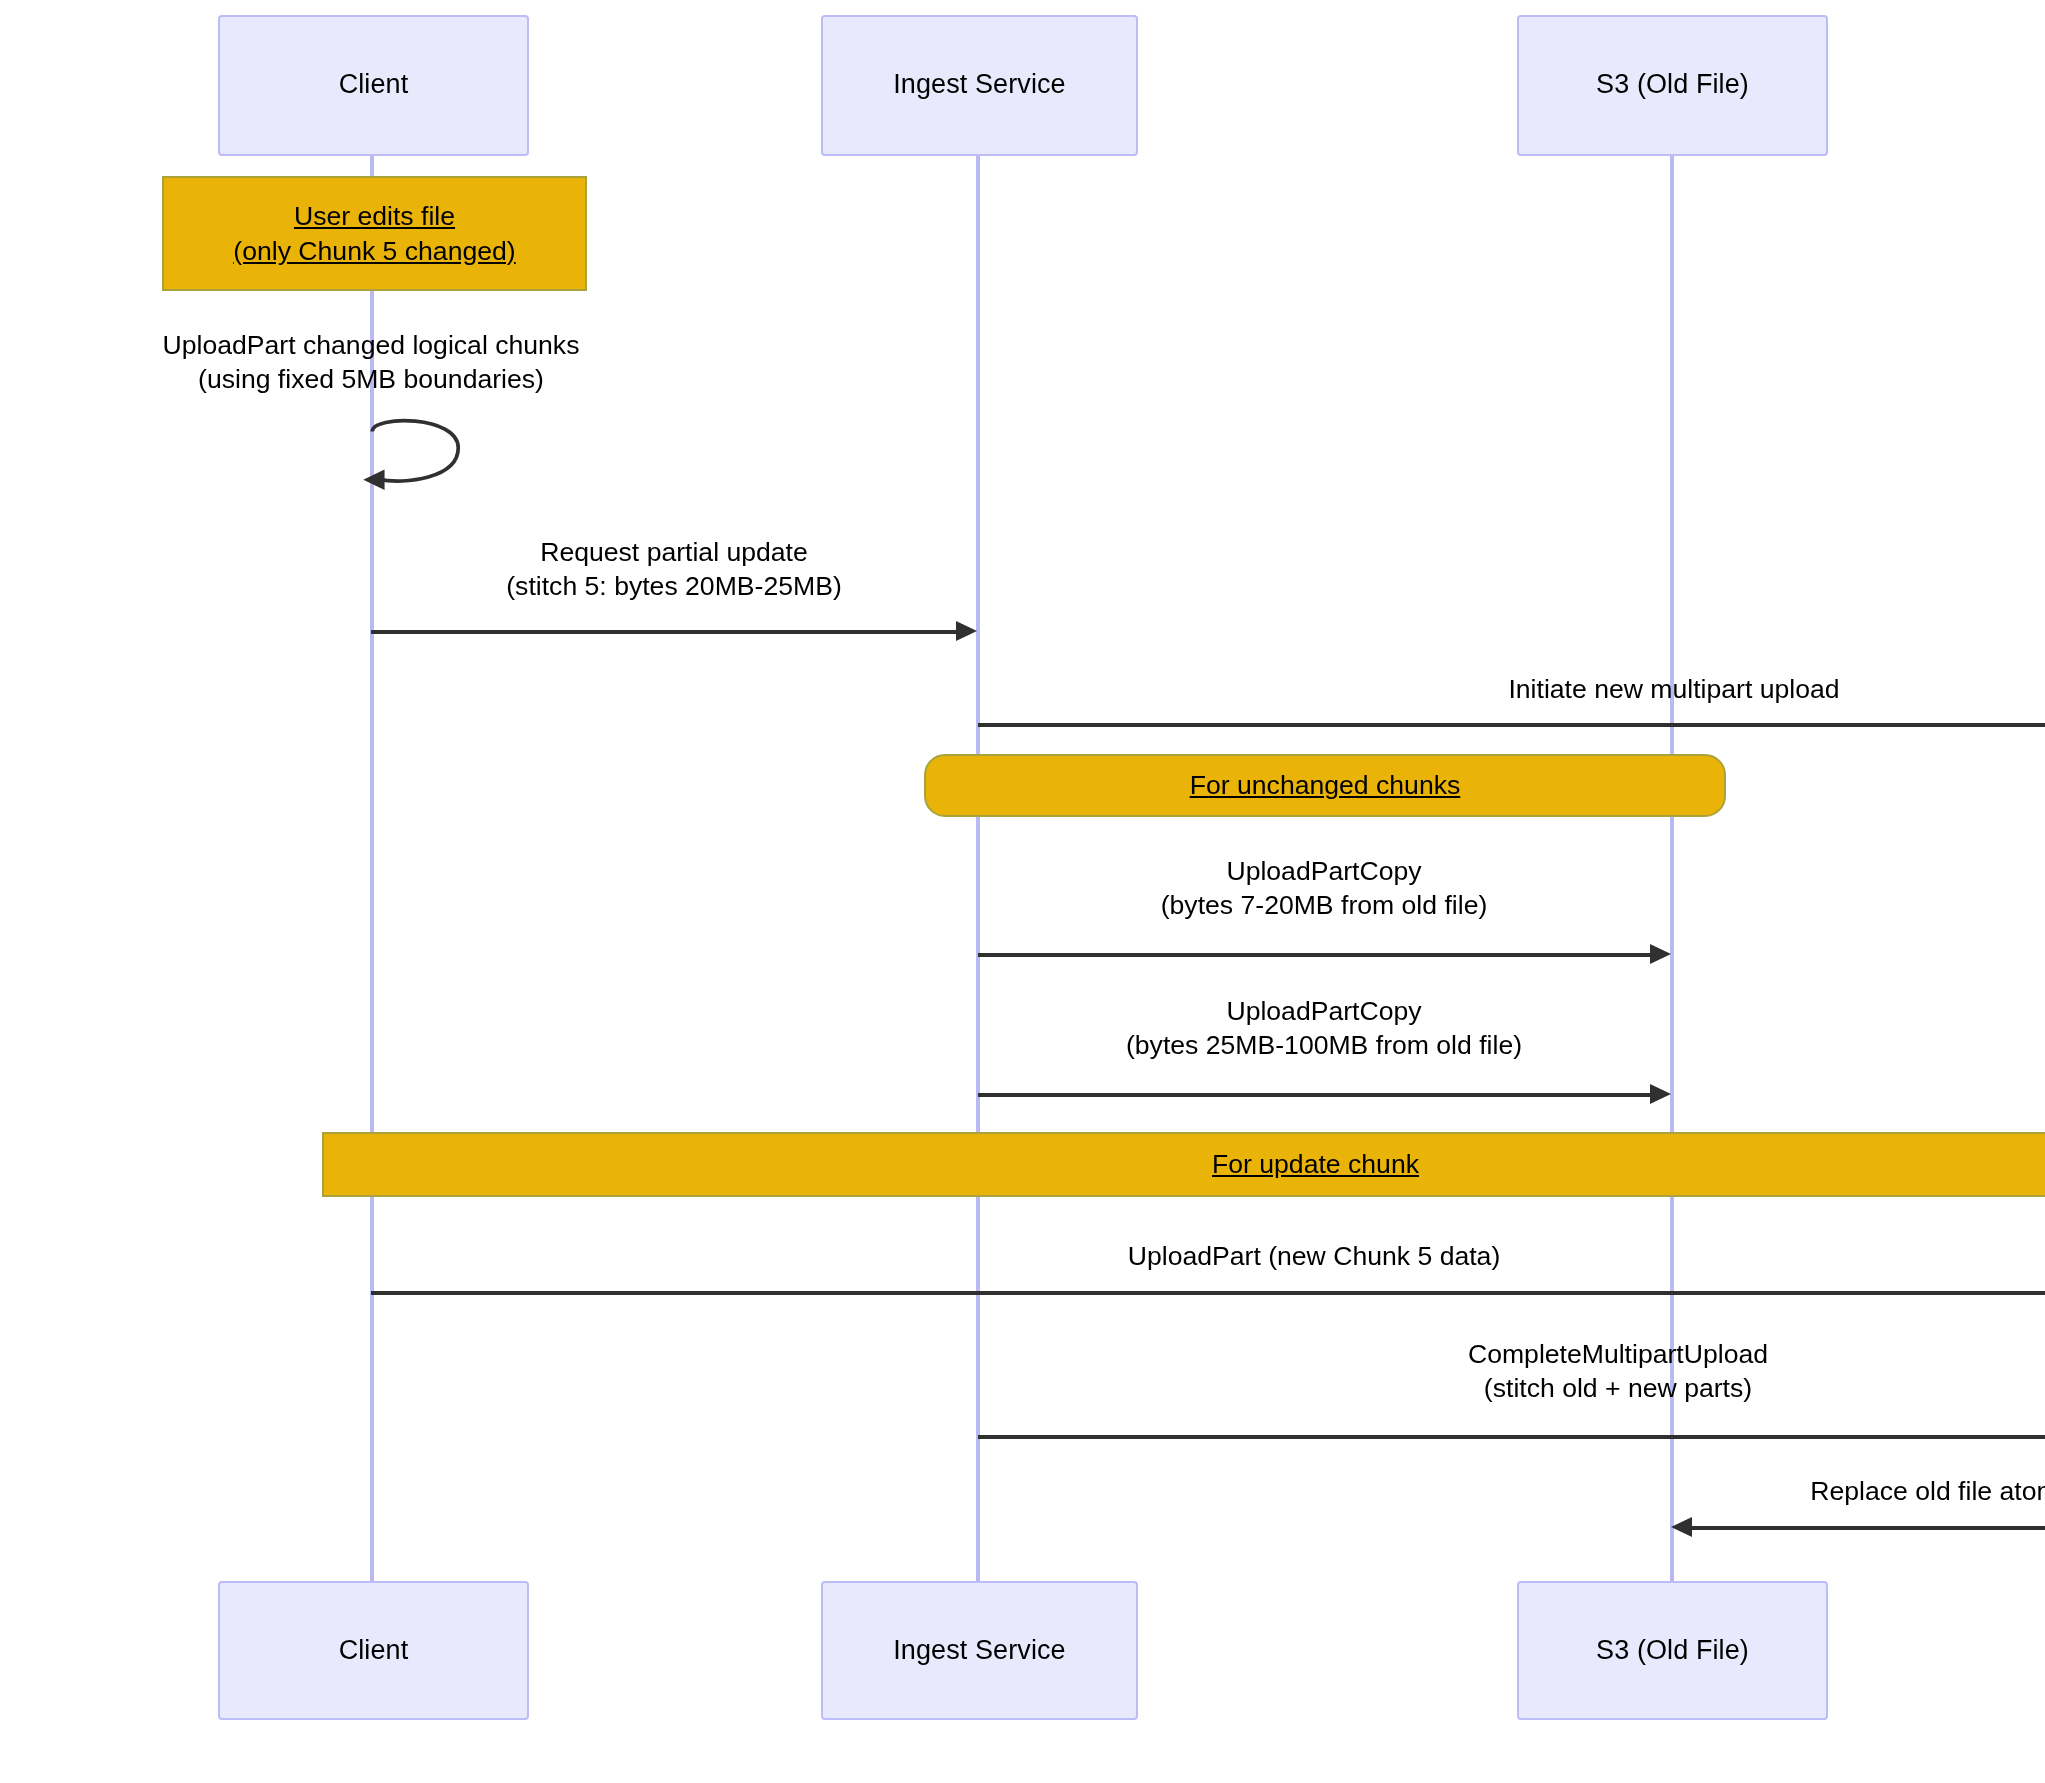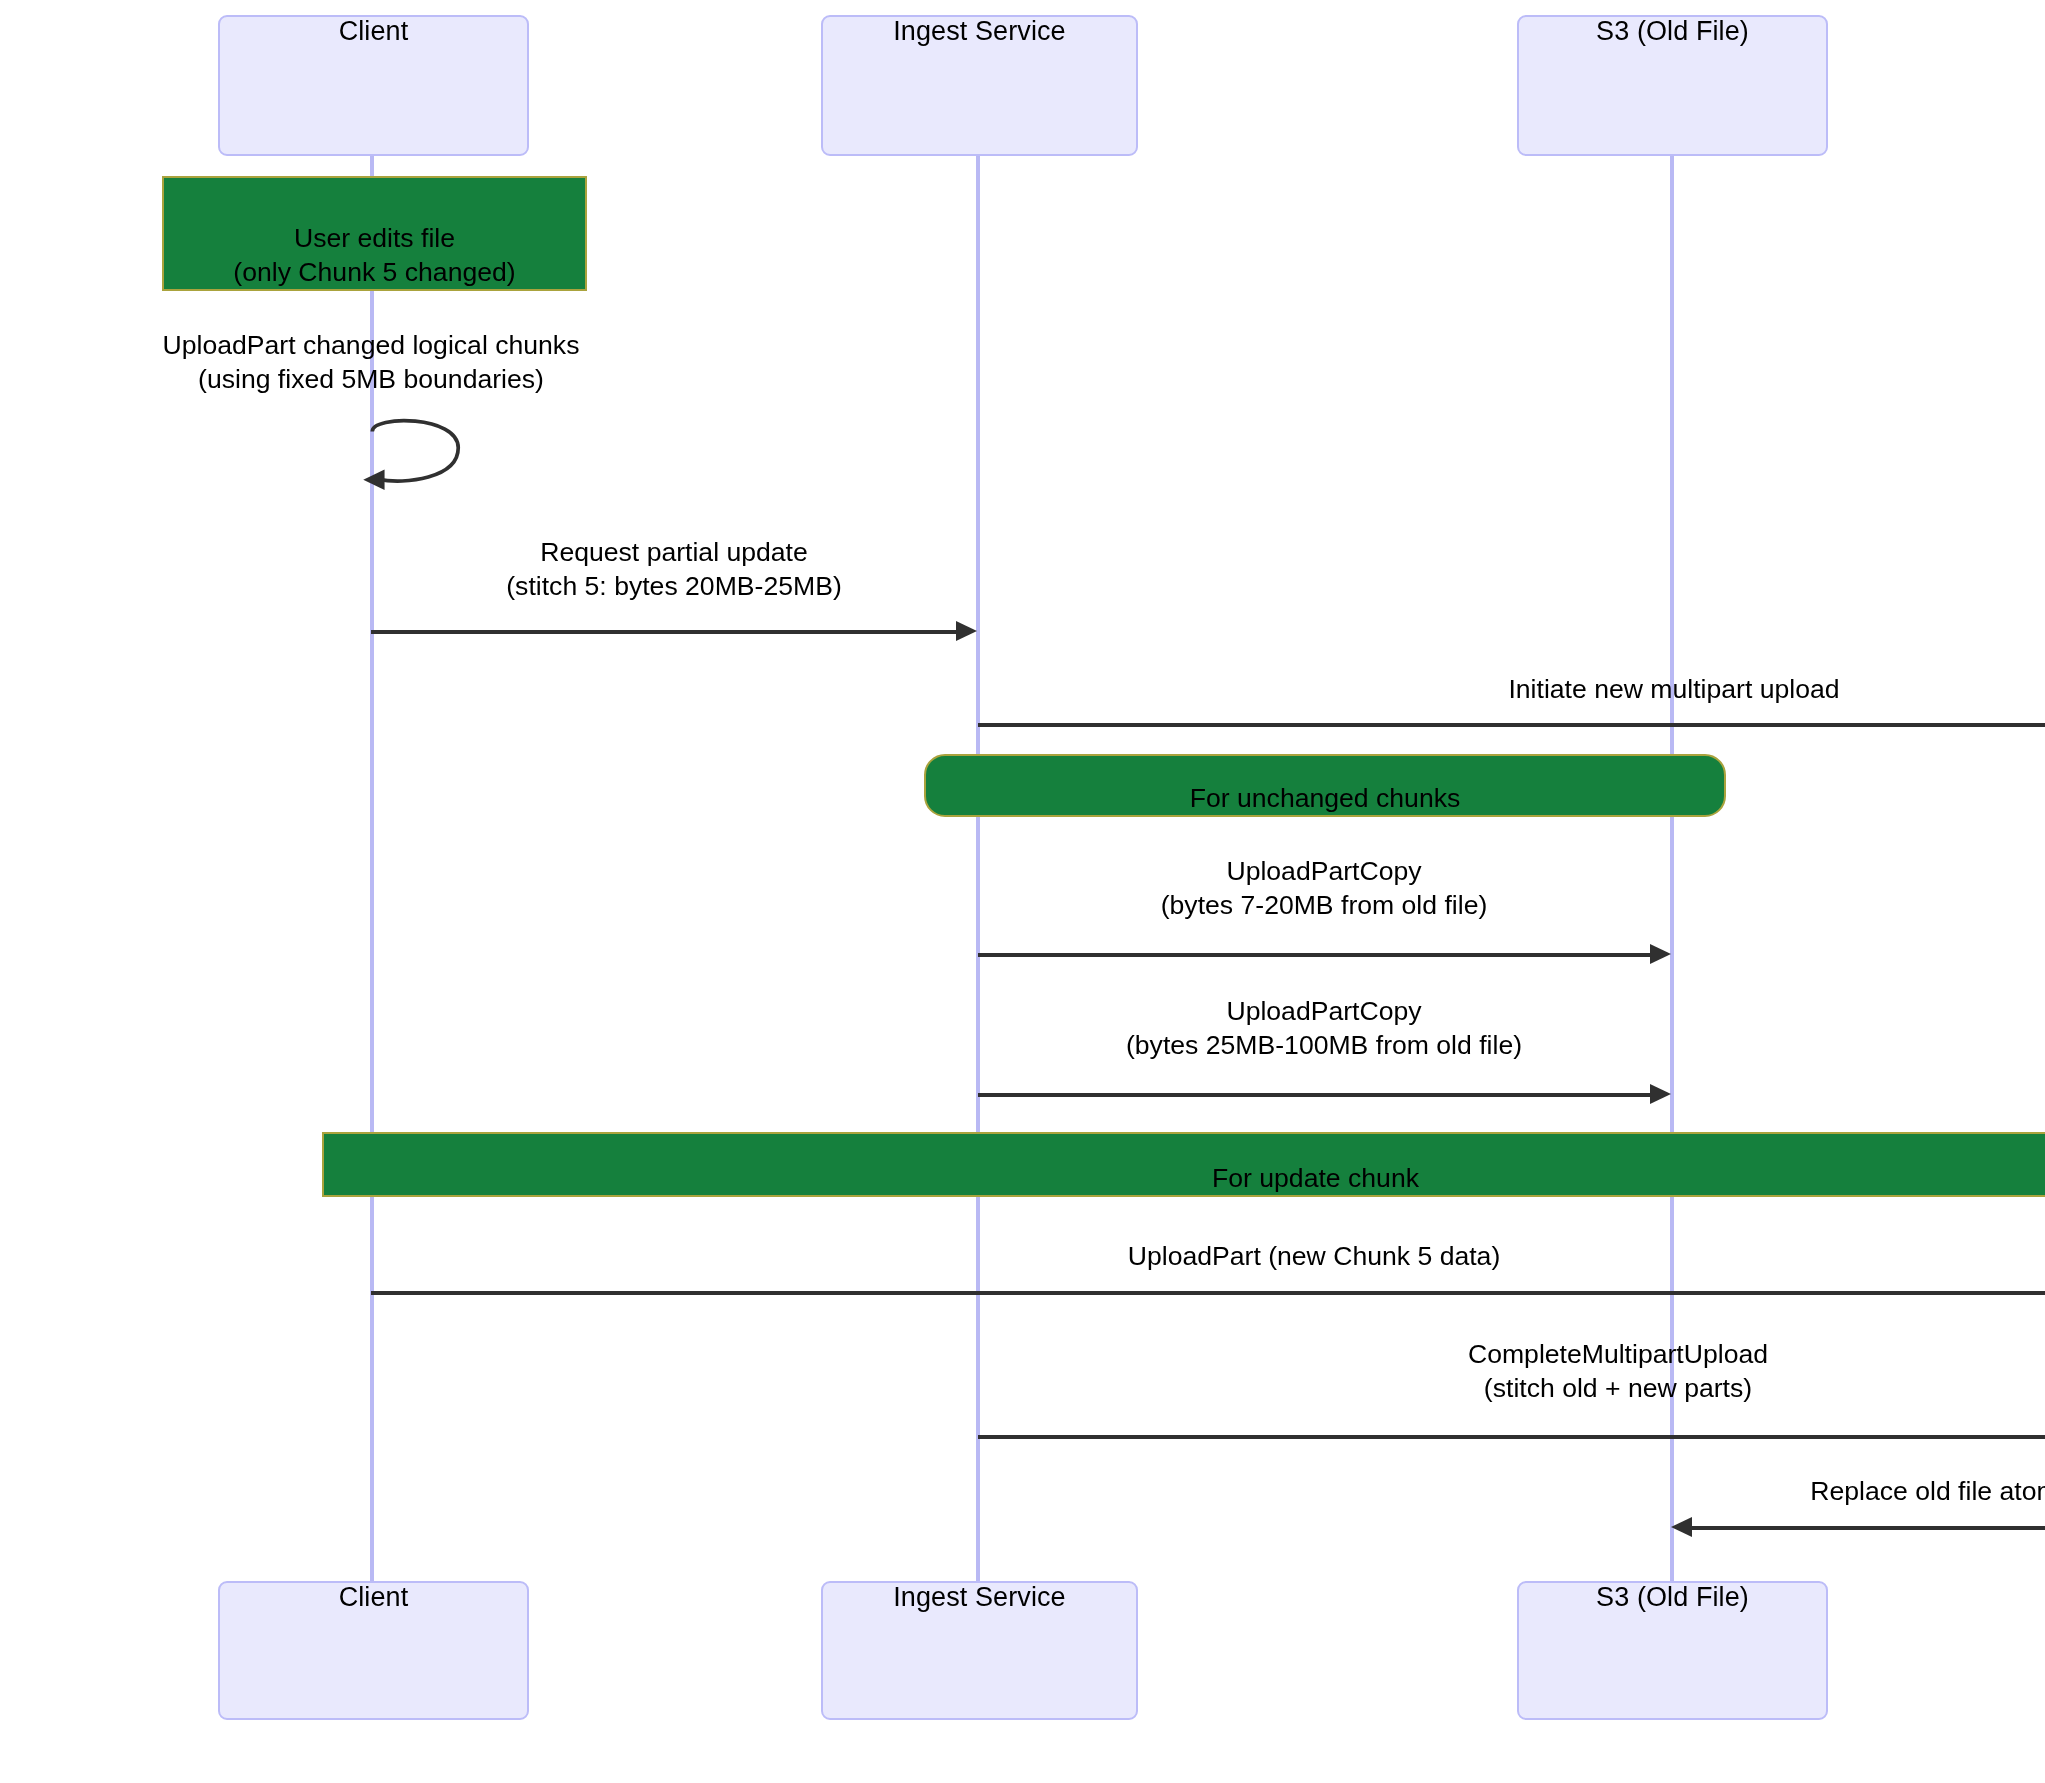--- a/index.html
+++ b/index.html
@@ -20,44 +20,46 @@
     position:absolute;
     width:3.7px;
     background:#b9b9f4;
     z-index:1;
   }
   
   .actor{
     position:absolute;
     background:#e9e9fd;
     border:2.9px solid #bcbcf8;
-    border-radius:9px;
+    border-radius:4px;
     display:flex;
+    align-items:center;
     justify-content:center;
     z-index:4;
     box-sizing:border-box;
   }
   .actor-label{
     font-size:27px;
     line-height:1.1;
     color:#000;
     white-space:nowrap;
     letter-spacing:0.1px;
   }
   
   .note{
     position:absolute;
-    background:#15803d;
+    background:#eab308;
     border:2.9px solid #aaa33d;
     display:flex;
     flex-direction:column;
     align-items:center;
-    justify-content:flex-end;
+    justify-content:center;
     z-index:5;
     box-sizing:border-box;
+    text-decoration:underline;
   }
   .note-line{
     font-size:26.6px;
     line-height:1.28;
     color:#000;
     white-space:nowrap;
     text-align:center;
   }
   
   .msg{

